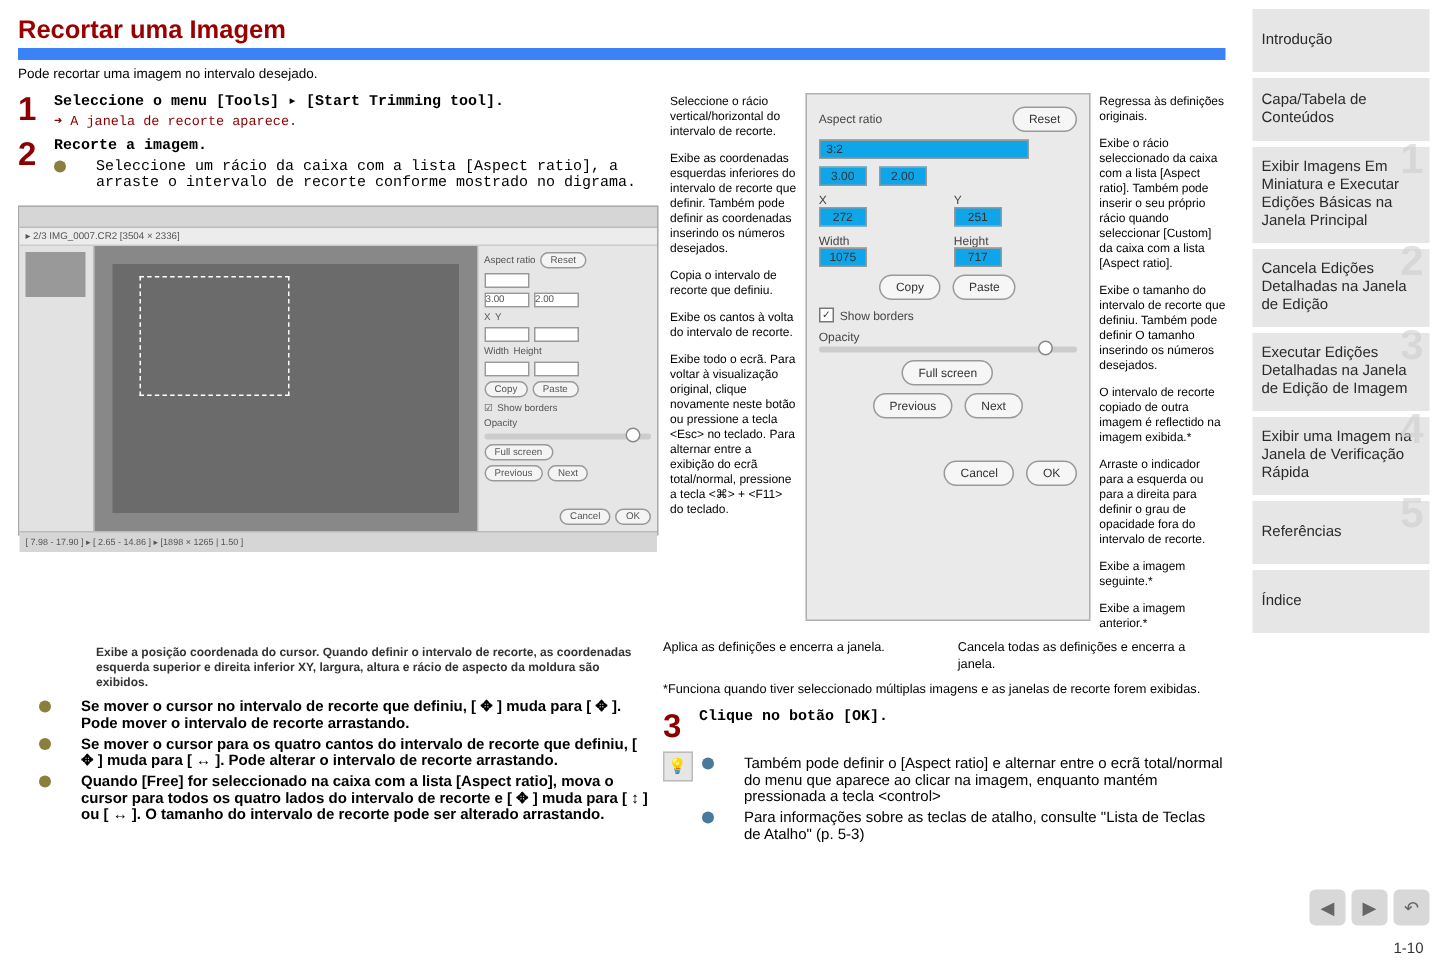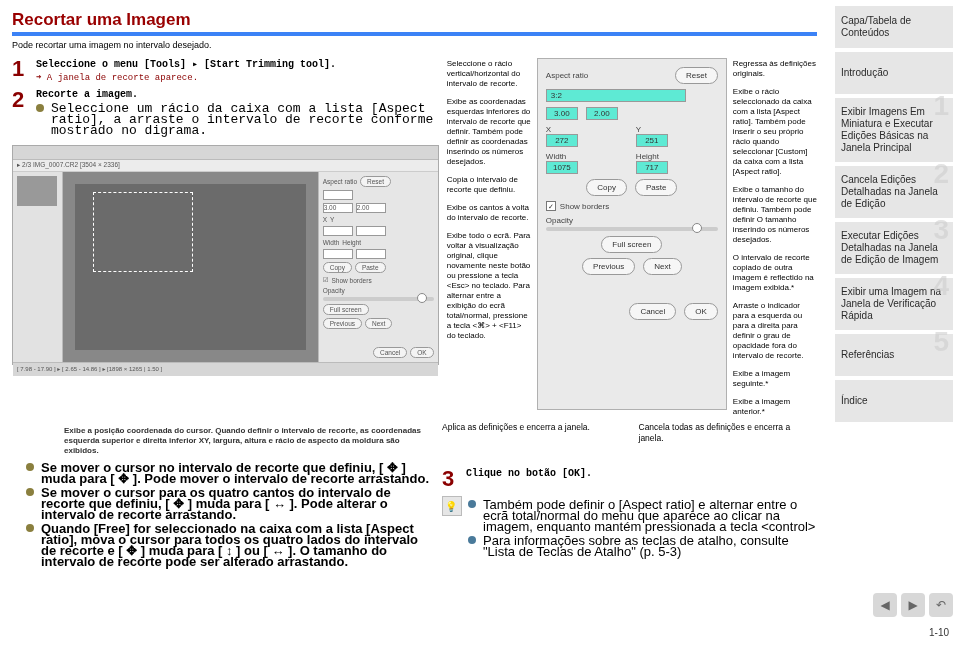--- a/index.html
+++ b/index.html
@@ -7,31 +7,31 @@
   .main { display: flex; width: 100%; height: 100%; }
   .content { flex: 1; padding: 10px 12px; position: relative; }
   .sidebar { width: 130px; padding: 6px; display: flex; flex-direction: column; gap: 4px; }
   .tab { background: #e6e6e6; color: #2a2a2a; padding: 8px 6px; font-size: 10px; line-height: 12px; cursor: pointer; position: relative; min-height: 42px; display: flex; align-items: center; }
   .tab .bignum { position: absolute; right: 4px; top: 2px; font-size: 28px; font-weight: bold; color: #ccc; opacity: .55; }
   .sidebar-spacer { flex: 1; }
   .navrow { display: flex; justify-content: flex-end; gap: 4px; align-items: center; padding: 4px 0; }
   .navbtn { width: 24px; height: 24px; border-radius: 4px; background: #d8d8d8; display: flex; align-items: center; justify-content: center; font-size: 12px; color: #666; cursor: pointer; }
   .pagenum { color: #333; font-size: 10px; text-align: right; padding: 2px 4px; }
 
-  .title { color: #990000; font-size: 17px; font-weight: bold; border-bottom: 4px solid #3b82f6; padding-bottom: 2px; margin-bottom: 4px; }
+  .title { color: #990000; font-size: 17px; font-weight: bold; border-bottom: 8px solid #3b82f6; padding-bottom: 2px; margin-bottom: 4px; }
   .subtitle { font-size: 9px; margin-bottom: 8px; }
 
   .step { display: flex; gap: 6px; margin-bottom: 6px; }
   .stepnum { color: #8a0000; font-size: 22px; font-weight: bold; line-height: 22px; width: 18px; flex-shrink: 0; }
   .stepbody { flex: 1; font-family: Liberation Mono, monospace; }
   .stephead { font-weight: bold; font-size: 10px; margin-bottom: 2px; }
   .arrow-sub { color: #8a0000; font-size: 9px; }
   .arrow-sub::before { content: "➜ "; color: #8a0000; }
 
-  .bullet { display: flex; gap: 7px; margin: 3px 0 3px 14px; font-size: 13px; line-height: 11px; }
+  .bullet { display: flex; gap: 20px; margin: 3px 0 3px 14px; font-size: 10px; line-height: 11px; }
   .bdot { width: 8px; height: 8px; border-radius: 50%; background: #8a7f3e; flex-shrink: 0; margin-top: 1px; }
   .bdot.blue { background: #4a7a9a; }
   .content .bullet > span { flex: 1; }
 
   .columns { display: flex; gap: 8px; margin-top: 4px; }
   .leftcol { width: 54%; }
   .rightcol { width: 46%; }
 
   .ss-main { border: 1px solid #aaa; background: #efefef; margin: 4px 0 8px 0; height: 220px; position: relative; font-size: 7px; color: #555; }
   .ss-toolbar { height: 14px; background: #d6d6d6; border-bottom: 1px solid #bbb; }
@@ -42,21 +42,21 @@
   .ss-img { position: absolute; inset: 12px 12px 12px 12px; background: #6b6b6b; }
   .ss-crop { position: absolute; left: 30px; top: 20px; width: 100px; height: 80px; border: 1px dashed #fff; }
   .ss-ctrl { width: 120px; background: #e6e6e6; border-left: 1px solid #bbb; padding: 4px; display: flex; flex-direction: column; gap: 3px; }
   .ss-status { height: 14px; background: #d6d6d6; border-top: 1px solid #bbb; font-size: 6px; padding: 2px 4px; }
   .ss-row { display: flex; gap: 3px; align-items: center; font-size: 6.5px; }
   .ss-inp { background: #fff; border: 1px solid #999; width: 30px; height: 10px; }
   .ss-btn-s { background: #f4f4f4; border: 1px solid #999; border-radius: 8px; padding: 1px 6px; font-size: 6.5px; }
 
   .panel { border: 1px solid #b0b0b0; background: #eaeaea; padding: 8px; width: 190px; font-size: 8px; color: #333; margin-bottom: 8px; display: flex; flex-direction: column; gap: 5px; }
   .pill { background: #f6f6f6; border: 1px solid #999; border-radius: 10px; padding: 2px 10px; font-size: 8px; display: inline-block; line-height: 11px; }
-  .field { background: #5eead4; border: 1px solid #999; padding: 1px 4px; font-size: 8px; display:inline-block; min-width:32px; text-align:center; }
+  .field { background: #0ea5e9; border: 1px solid #999; padding: 1px 4px; font-size: 8px; display:inline-block; min-width:32px; text-align:center; }
   .lbl { font-size: 8px; color: #444; }
   .slider { height: 4px; background: #ccc; border-radius: 2px; position: relative; flex: 1; }
   .knob { width: 10px; height: 10px; background: #fff; border: 1px solid #888; border-radius: 50%; position: absolute; top: -4px; left: 85%; }
   .callout-col { display: flex; flex-direction: column; gap: 6px; font-size: 8px; line-height: 10px; }
   .callout-col p { padding: 1px 0; }
   .mid-annot { display: flex; gap: 6px; }
   .mid-annot .callout-col { flex: 1; }
   
   .belowcols { display: flex; gap: 10px; margin-top: 4px; }
   .below-left { width: 420px; font-size: 8.5px; line-height: 11px; font-weight: bold; }
@@ -248,24 +248,25 @@
             <div class="bdot"></div>
             <span>Se mover o cursor para os quatro cantos do intervalo de recorte que definiu, [ ✥ ] muda para [ ↔ ]. Pode alterar o intervalo de recorte arrastando.</span>
           </div>
         <div class="bullet">
             <div class="bdot"></div>
             <span>Quando [Free] for seleccionado na caixa com a lista [Aspect ratio], mova o cursor para todos os quatro lados do intervalo de recorte e [ ✥ ] muda para [ ↕ ] ou [ ↔ ]. O tamanho do intervalo de recorte pode ser alterado arrastando.</span>
           </div>
       </div>
 
       <div class="below-right">
-        <div style="display:flex;gap:18px;margin-bottom:24px">
+        <div style="display:flex;gap:18px;margin-bottom:6px">
           <span style="flex:1">Aplica as definições e encerra a janela.</span>
           <span style="flex:1">Cancela todas as definições e encerra a janela.</span>
         </div>
+        <div style="margin-bottom:8px">*Funciona quando tiver seleccionado múltiplas imagens e as janelas de recorte forem exibidas.</div>
 
         <div class="step">
           <div class="stepnum">3</div>
           <div class="stepbody">
             <div class="stephead">Clique no botão [OK].</div>
           </div>
         </div>
 
         <div class="hintrow">
           <div class="hint-icon">💡</div>
@@ -279,24 +280,24 @@
                 <span>Para informações sobre as teclas de atalho, consulte "Lista de Teclas de Atalho" (p. 5-3)</span>
               </div>
           </div>
         </div>
       </div>
     </div>
   </div>
 
   <div class="sidebar">
     <div class="tab">
+        <span>Introdução</span>
+      </div>
+    <div class="tab">
         <span>Capa/Tabela de Conteúdos</span>
-      </div>
-    <div class="tab">
-        <span>Introdução</span>
       </div>
     <div class="tab">
         <span class="bignum">1</span>
         <span>Exibir Imagens Em Miniatura e Executar Edições Básicas na Janela Principal</span>
       </div>
     <div class="tab">
         <span class="bignum">2</span>
         <span>Cancela Edições Detalhadas na Janela de Edição</span>
       </div>
     <div class="tab">

